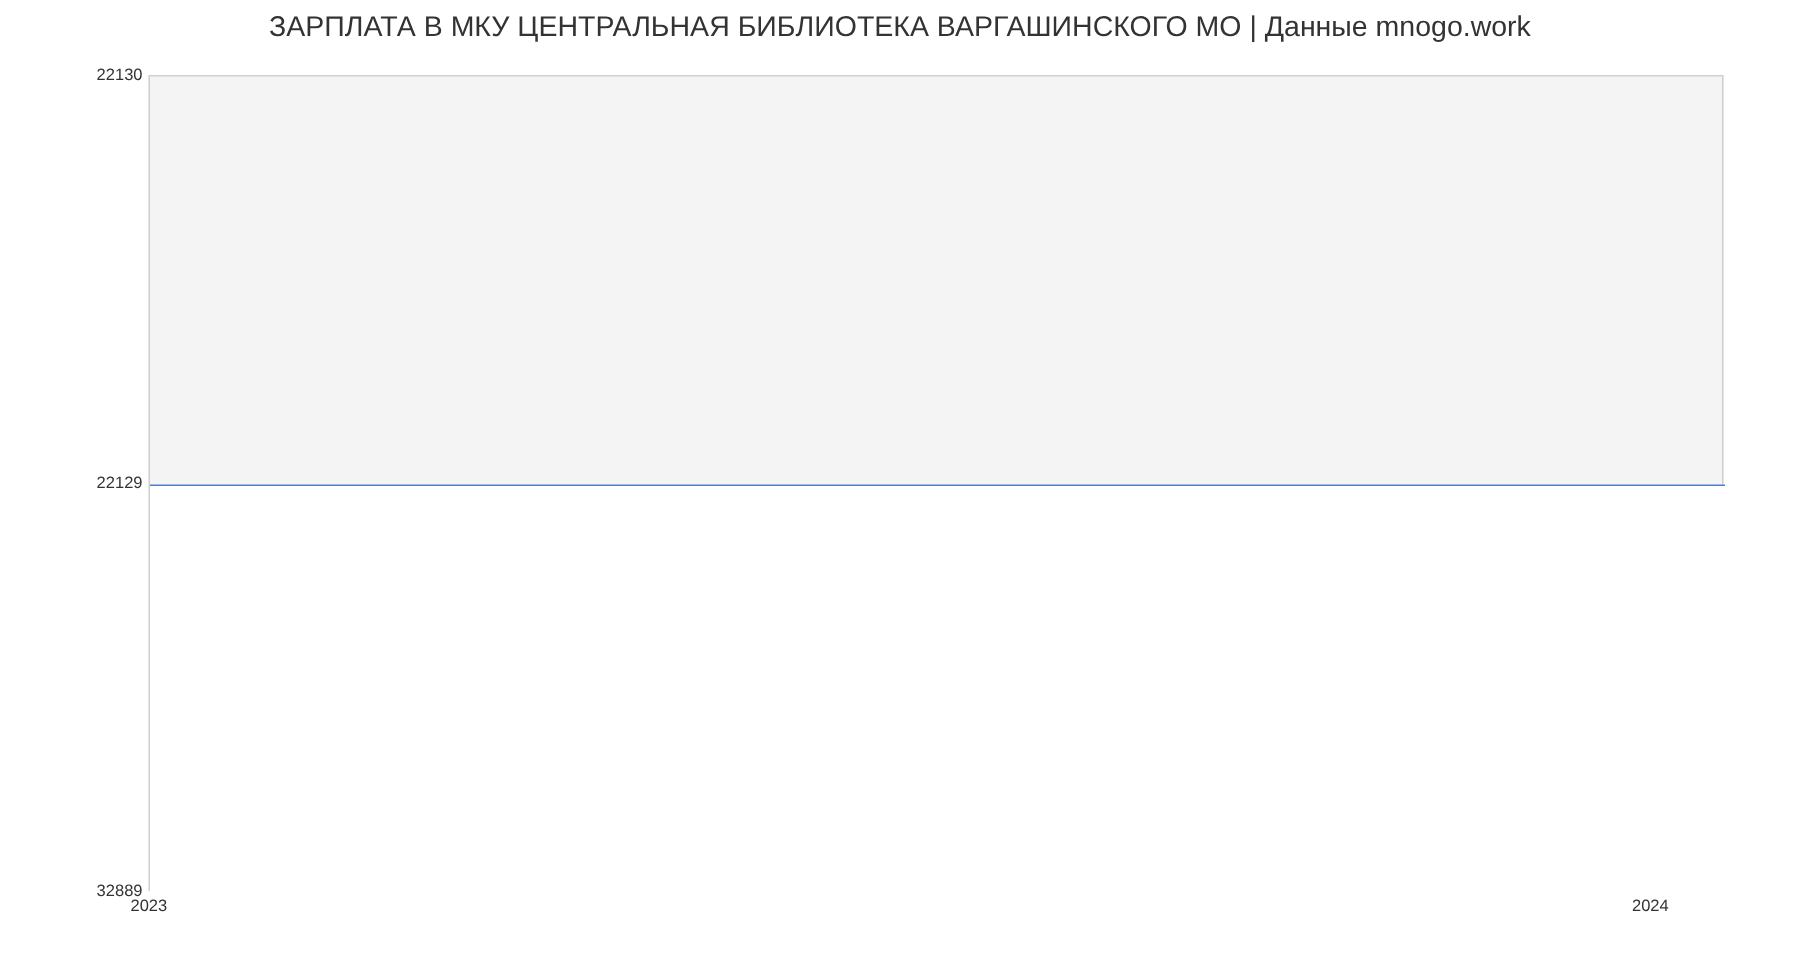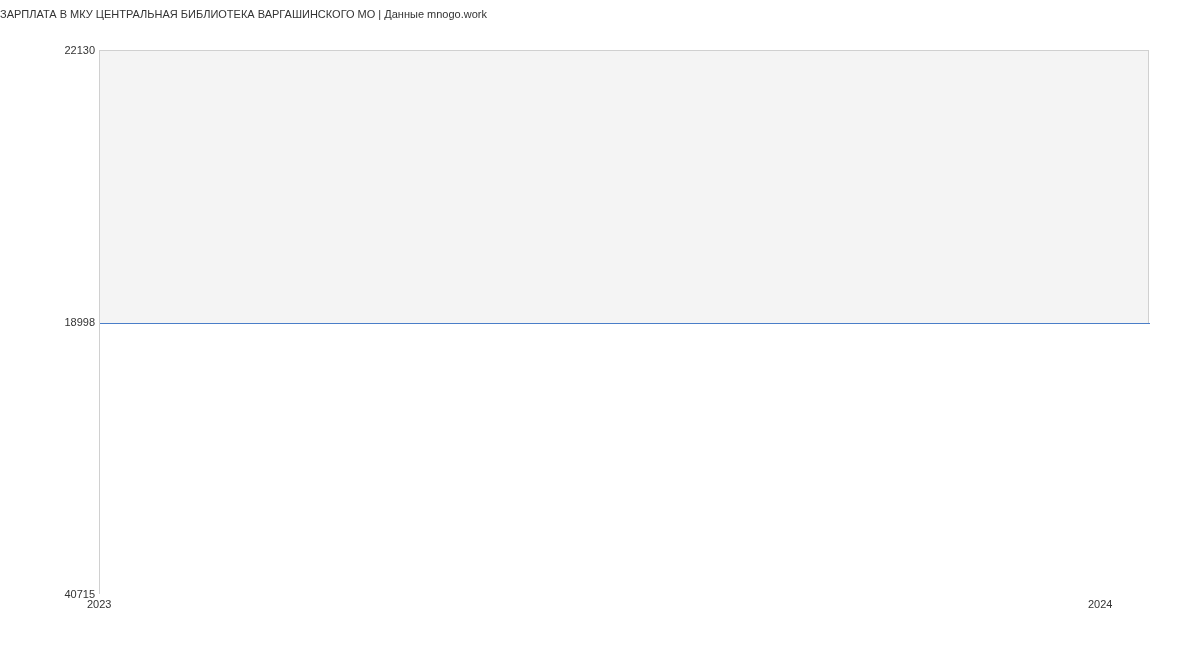--- a/index.html
+++ b/index.html
@@ -8,21 +8,22 @@
       height: 650px;
       font-family: Arial, sans-serif;
       background: #ffffff;
       position: relative;
     }
     .chart-title {
       position: absolute;
       top: 8px;
       left: 0;
       width: 100%;
-      font-size: 11px;
+      text-align: center;
+      font-size: 19px;
       color: #333;
     }
     .plot-area {
       position: absolute;
       left: 99px;
       top: 50px;
       width: 1050px;
       height: 544px;
       background: #f4f4f4;
       border: 1px solid #d0d0d0;
@@ -55,17 +56,17 @@
 <body>
 
 <div class="chart-title">ЗАРПЛАТА В МКУ ЦЕНТРАЛЬНАЯ БИБЛИОТЕКА ВАРГАШИНСКОГО МО | Данные mnogo.work</div>
 
 <div class="plot-area">
   <div class="area-below" style="left:0; top:272px; width:1050px; height:272px;"></div>
   <div class="data-line" style="left:0; top:271.5px; width:1050px;"></div>
 </div>
 
 <div class="y-tick-label" style="top:50px;">22130</div>
-<div class="y-tick-label" style="top:322px;">18998</div>
-<div class="y-tick-label" style="top:594px;">40715</div>
+<div class="y-tick-label" style="top:322px;">22129</div>
+<div class="y-tick-label" style="top:594px;">32889</div>
 
 <div class="x-tick-label" style="left:87px;">2023</div>
 <div class="x-tick-label" style="left:1088px;">2024</div>
 
 </body></html>

